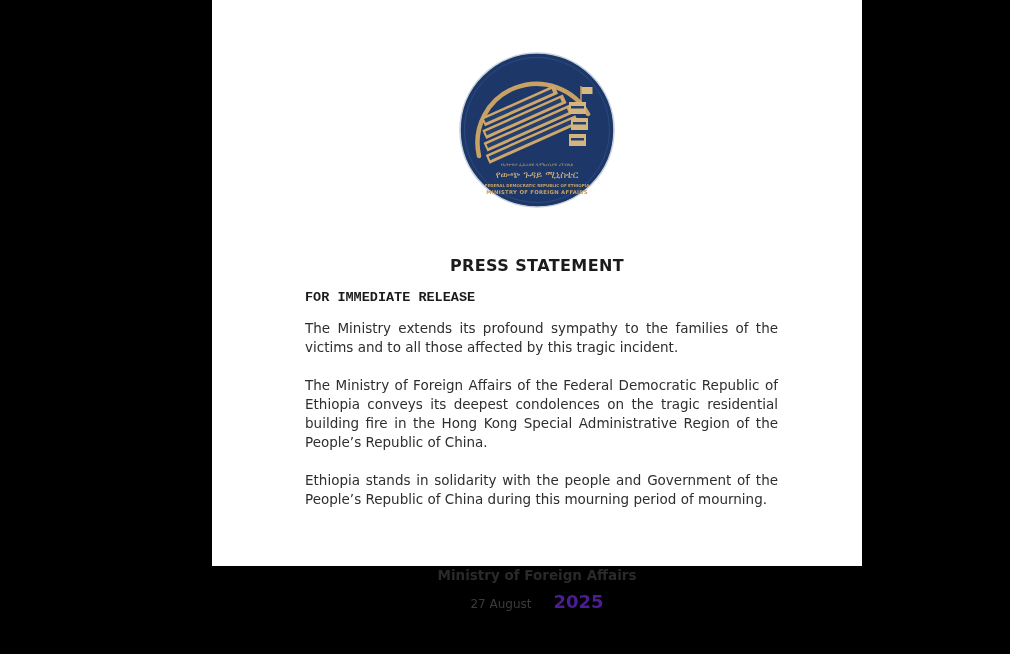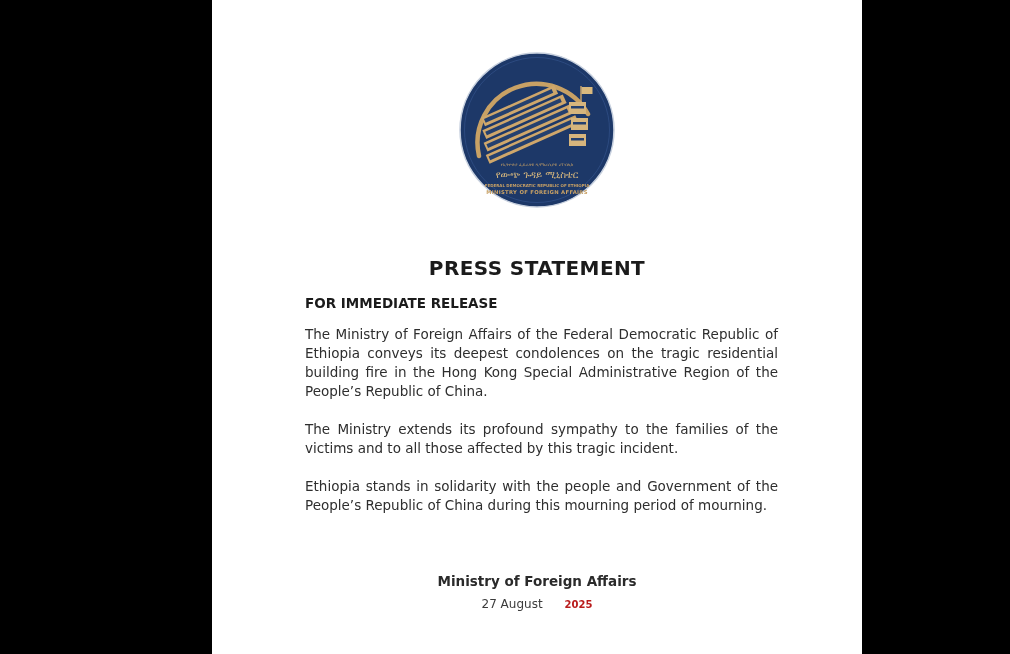--- a/index.html
+++ b/index.html
@@ -13,48 +13,49 @@
     width: 1010px;
     height: 654px;
     background: #000;
     overflow: hidden;
   }
   .paper {
     position: absolute;
     left: 212px;
     top: 0;
     width: 650px;
-    height: 654px;
+    height: 566px;
     background: #ffffff;
   }
   .logo-wrap {
     padding-top: 50px;
     text-align: center;
   }
   .seal {
     display: inline-block;
     width: 160px;
     height: 160px;
   }
   .title {
     margin: 42px 0 0 0;
     text-align: center;
-    font-size: 20px;
+    font-size: 16px;
     font-weight: bold;
     letter-spacing: 0.4px;
     color: #1b1b1b;
   }
   .content {
     padding: 0 84px 0 93px;
   }
   .release {
     margin-top: 15px;
     font-size: 13.5px;
     font-weight: bold;
     color: #1b1b1b;
+    font-family: Liberation Mono, monospace;
   }
   .content p {
     margin: 14px 0 0 0;
     font-size: 13.5px;
     line-height: 19px;
     color: #2e2e2e;
     text-align: justify;
   }
   .content p + p {
     margin-top: 19px;
@@ -66,24 +67,24 @@
     font-weight: bold;
     color: #2a2a2a;
   }
   .date-line {
     margin-top: 8px;
     text-align: center;
     font-size: 12px;
     color: #3b3b3b;
   }
   .date-line .year {
-    font-size: 10px;
+    font-size: 18px;
     font-weight: bold;
     margin-left: 22px;
-    color: #b91c1c;
+    color: #4c1d95;
   }
   .seal text {
     font-family: "DejaVu Sans", sans-serif;
   }
 </style>
 </head>
 <body>
 
 <div class="stage">
   <div class="paper">
@@ -123,22 +124,22 @@
         <text x="80" y="136.5" text-anchor="middle" font-size="4" font-weight="bold" fill="#c8a165">FEDERAL DEMOCRATIC REPUBLIC OF ETHIOPIA</text>
         <text x="80" y="144" text-anchor="middle" font-size="5.3" font-weight="bold" letter-spacing="0.3" fill="#c8a165">MINISTRY OF FOREIGN AFFAIRS</text>
       </svg>
     </div>
 
     <h1 class="title">PRESS STATEMENT</h1>
 
     <div class="content">
       <div class="release">FOR IMMEDIATE RELEASE</div>
 
+      <p>The Ministry extends its profound sympathy to the families of the victims and to all those affected by this tragic incident.</p>
       <p>The Ministry of Foreign Affairs of the Federal Democratic Republic of Ethiopia conveys its deepest condolences on the tragic residential building fire in the Hong Kong Special Administrative Region of the People’s Republic of China.</p>
-      <p>The Ministry extends its profound sympathy to the families of the victims and to all those affected by this tragic incident.</p>
       <p>Ethiopia stands in solidarity with the people and Government of the People’s Republic of China during this mourning period of mourning.</p>
     </div>
 
     <div class="signature">Ministry of Foreign Affairs</div>
 
     <div class="date-line">
       <span>27 August</span><span class="year">2025</span>
     </div>
 
   </div>

